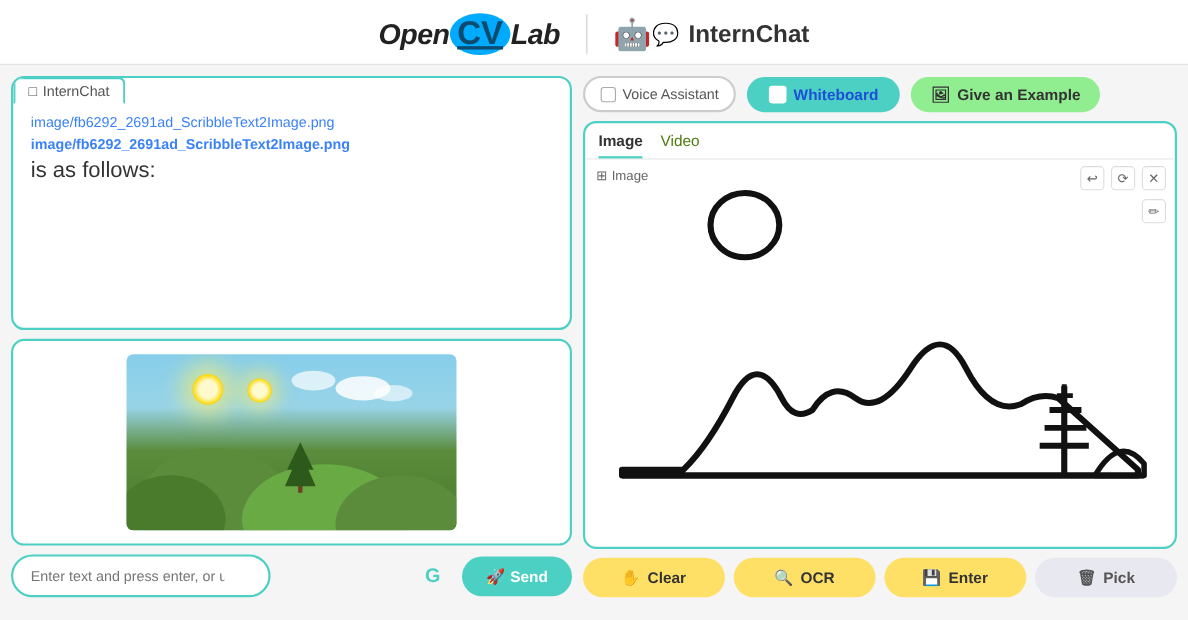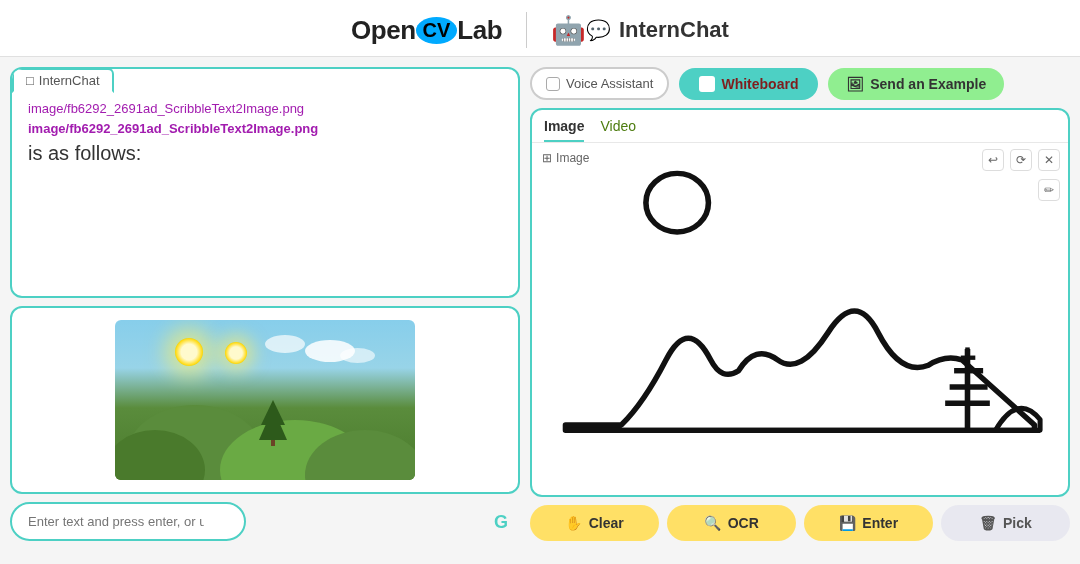--- a/index.html
+++ b/index.html
@@ -19,28 +19,30 @@
       padding: 12px 0 8px;
       background: white;
       border-bottom: 1px solid #e0e0e0;
       gap: 16px;
     }
     .logo-text {
       font-size: 26px;
       font-weight: 700;
       color: #222;
       letter-spacing: -0.5px;
+      font-style: italic;
     }
     .logo-cv {
       background: #00aaff;
-      color: #000000;
+      color: #0c4a6e;
       border-radius: 50%;
       padding: 2px 7px;
-      font-size: 20px;
+      font-size: 30px;
       font-weight: 800;
+      text-decoration: underline;
     }
     .divider-vertical {
       width: 1px;
       height: 36px;
       background: #ccc;
       margin: 0 8px;
     }
     .internchat-logo {
       display: flex;
       align-items: center;
@@ -91,21 +93,21 @@
       display: flex;
       align-items: center;
       gap: 5px;
     }
     .chat-content {
       padding: 30px 16px 12px;
       font-size: 13px;
       color: #333;
     }
     .chat-content .path-line {
-      color: #a21caf;
+      color: #3b82f6;
       word-break: break-all;
       line-height: 1.5;
     }
     .chat-content .follows {
       margin-top: 4px;
       font-size: 20px;
       color: #333;
     }
 
     .image-card {
@@ -222,21 +224,21 @@
     }
     .voice-checkbox {
       width: 14px;
       height: 14px;
       border: 1.5px solid #aaa;
       border-radius: 3px;
       display: inline-block;
     }
     .whiteboard-btn {
       background: #4dd0c4;
-      color: #7f1d1d;
+      color: #1d4ed8;
       border: none;
       border-radius: 20px;
       padding: 8px 20px;
       font-size: 14px;
       font-weight: 600;
       cursor: pointer;
       display: flex;
       gap: 6px;
     }
     .give-example-btn {
@@ -427,37 +429,41 @@
           <polygon points="158,10 146,35 170,35" fill="#2d5a1b"></polygon>
         </svg>
       </div>
     </div>
 
     <div class="input-area">
       <div class="input-wrapper">
         <input type="text" class="text-input" placeholder="Enter text and press enter, or upload an image" style="">
         <span class="input-icon" style="color:#4dd0c4;font-weight:700;font-size:18px">G</span>
       </div>
+      <button class="send-button">
+        <span>🚀</span>
+        <span>Send</span>
+      </button>
     </div>
   </div>
 
   <div class="right-panel">
 
     <div class="toolbar">
       <button class="voice-assistant-btn">
         <span class="voice-checkbox"></span>
         <span>Voice Assistant</span>
       </button>
       <button class="whiteboard-btn">
         <span style="background:#fff;border-radius:3px;width:16px;height:16px;display:inline-block;"></span>
         <span>Whiteboard</span>
       </button>
       <button class="give-example-btn">
         <span>🖼</span>
-        <span>Send an Example</span>
+        <span>Give an Example</span>
       </button>
     </div>
 
     <div class="canvas-area">
       <div class="canvas-tabs">
         <div class="canvas-tab active">
           <span>Image</span>
         </div>
         <div class="canvas-tab">
           <span>Video</span>

